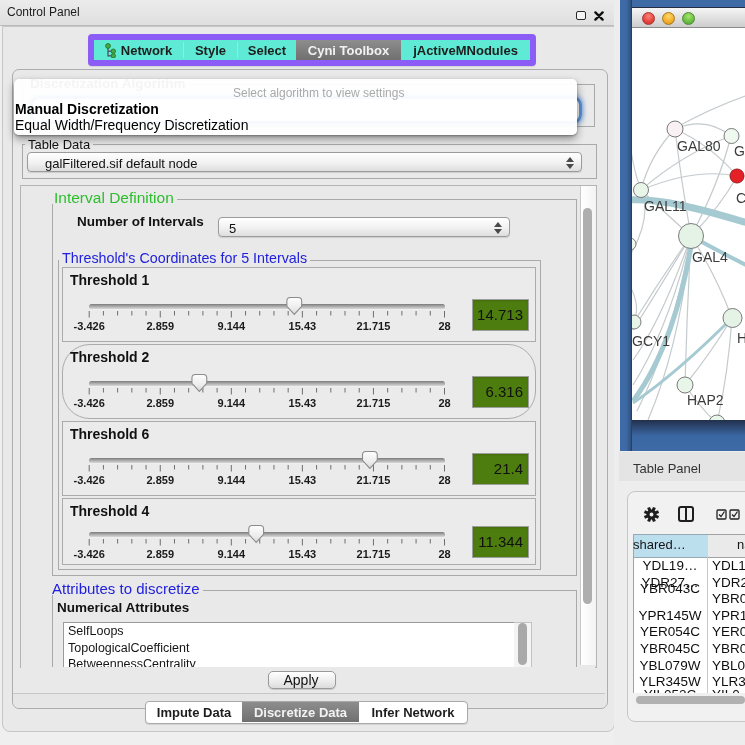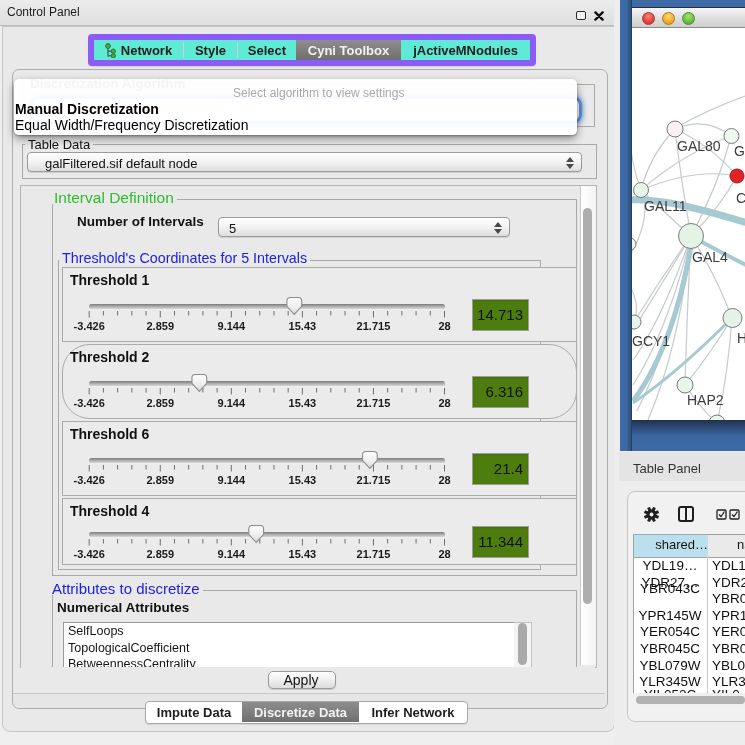--- a/index.html
+++ b/index.html
@@ -6,21 +6,21 @@
 .a{position:absolute;}
 #root{position:relative;width:745px;height:745px;overflow:hidden;}
 .grouptitle{position:absolute;background:#E9E9E9;padding:0 3px;line-height:13px;}
 .tabseg{position:absolute;top:0;height:20px;display:flex;align-items:center;justify-content:center;font-size:13px;font-weight:700;color:#1D1D1D;letter-spacing:0;}
 .tabdark{background:linear-gradient(#8D8D8D,#6F6F6F);color:#F2F2F2;}
 .combo{position:absolute;border:1px solid #9B9B9B;border-radius:4px;background:linear-gradient(#FFFFFF,#F1F1F1 55%,#DEDEDE);box-shadow:0 1px 1px rgba(0,0,0,0.12);}
 .combo .ctext{position:absolute;left:17px;top:2.5px;font-size:13px;color:#111;}
 .stepper{position:absolute;right:7px;top:3px;width:9px;height:14px;}
 .stepper .up{position:absolute;left:1px;top:1px;width:0;height:0;border-left:4px solid transparent;border-right:4px solid transparent;border-bottom:5px solid #4A4A4A;}
 .stepper .dn{position:absolute;left:1px;bottom:1px;width:0;height:0;border-left:4px solid transparent;border-right:4px solid transparent;border-top:5px solid #4A4A4A;}
-.tbox{position:absolute;left:62px;width:472px;border:1px solid #ABABAB;background:#EBEBEB;padding-left:41px;}
+.tbox{position:absolute;left:62px;width:472px;border:1px solid #ABABAB;background:#EBEBEB;}
 .ttitle{position:absolute;left:7px;top:4px;font-size:14px;font-weight:700;color:#111;}
 .track{position:absolute;left:26px;width:356px;height:5px;border-radius:2.5px;background:linear-gradient(#7A7A7A,#A8A8A8 45%,#D8D8D8);border-bottom:1px solid #EFEFEF;}
 .vfield{position:absolute;left:409px;width:55px;height:30px;border:1px solid #9E9E9E;background:#4d7c0f;box-shadow:inset 0 1px 2px rgba(0,0,0,0.12);}
 .vfield span{position:absolute;right:5px;top:6px;font-size:15px;color:#111;}
 .litem{font-size:12.5px;color:#151515;height:16.5px;line-height:16.5px;padding-left:4px;white-space:nowrap;}
 .cell1{position:absolute;left:633px;width:74px;height:16.6px;font-size:13.5px;color:#0E0E0E;text-align:center;line-height:16.6px;}
 .cell2{position:absolute;left:712px;width:40px;height:16.6px;font-size:13.5px;color:#0E0E0E;line-height:16.6px;white-space:nowrap;}
 </style></head>
 <body>
 <div id="root">
@@ -398,21 +398,21 @@
     <rect x="1" y="1" width="9" height="9" rx="1"></rect>
     <rect x="14" y="1" width="9" height="9" rx="1"></rect>
     <path d="M3 5.5 L5 7.5 L8.5 2.5"></path>
     <path d="M16 5.5 L18 7.5 L21.5 2.5"></path>
   </g>
 </svg>
 
 <div class="a" style="left:633px;top:534px;width:112px;height:161px;background:#FFF;border:1px solid #A2A2A2;border-right:none;"></div>
 <div class="a" style="left:633px;top:534px;width:74px;height:22px;background:#BCDFEE;border:1px solid #97A9B2;"></div>
 <div class="a" style="left:708px;top:534px;width:37px;height:22px;background:#EAEAEA;border-top:1px solid #A2A2A2;border-bottom:1px solid #A2A2A2;"></div>
-<div class="a" style="left:633px;top:537px;width:75px;text-align:right;font-size:13px;color:#151515;">shared…</div>
+<div class="a" style="left:633px;top:537px;width:75px;text-align:left;font-size:13px;color:#151515;">shared…</div>
 <div class="a" style="left:737px;top:537px;font-size:13px;color:#151515;">na</div>
 <div class="a" style="left:707px;top:556px;width:1px;height:139px;background:#C9C9C9;"></div>
 
 <div class="cell1" style="top:558px;">YDL19…</div>
     <div class="cell2" style="top:558px;">YDL1</div>
 <div class="cell1" style="top:574.6px;">YDR27…</div>
     <div class="cell2" style="top:574.6px;">YDR2</div>
 <div class="cell1" style="top:581px;">YBR043C</div>
     <div class="cell2" style="top:591.2px;">YBR0</div>
 <div class="cell1" style="top:607.8px;">YPR145W</div>

